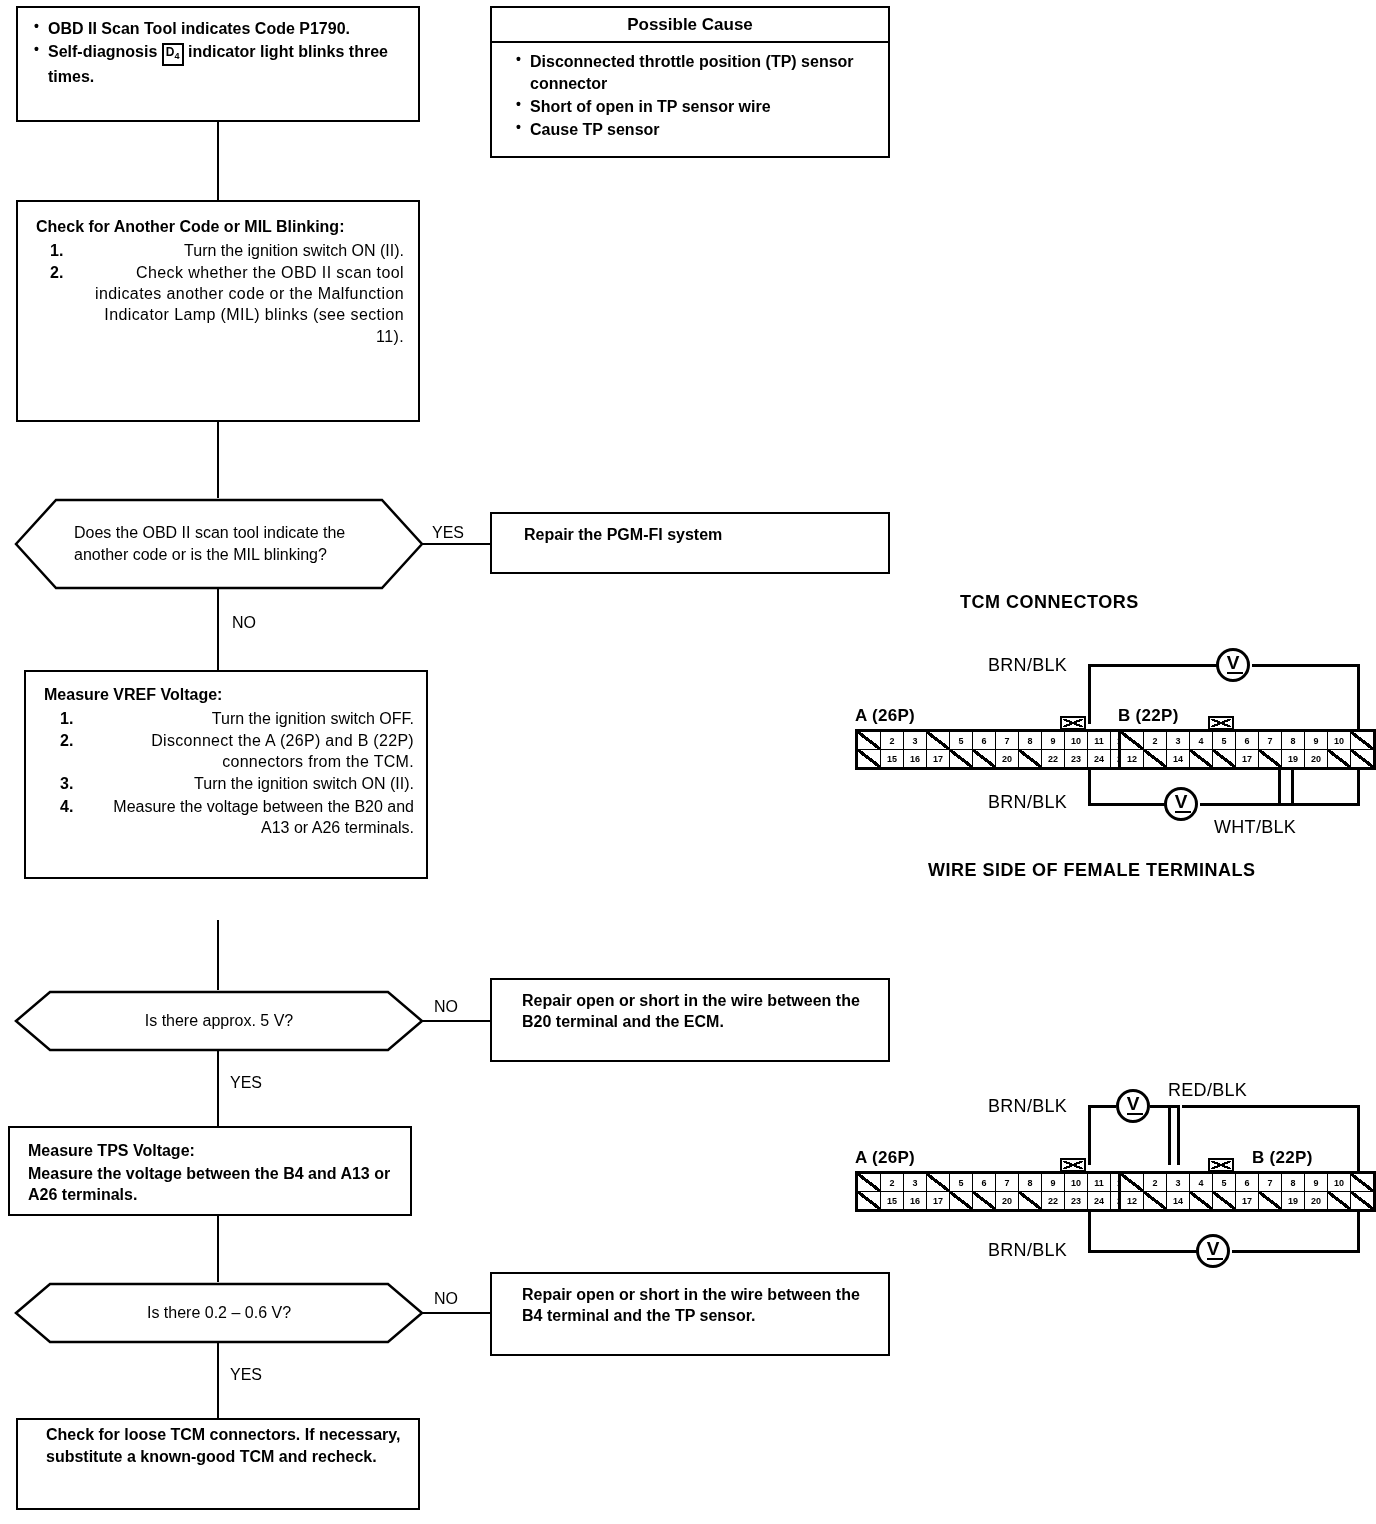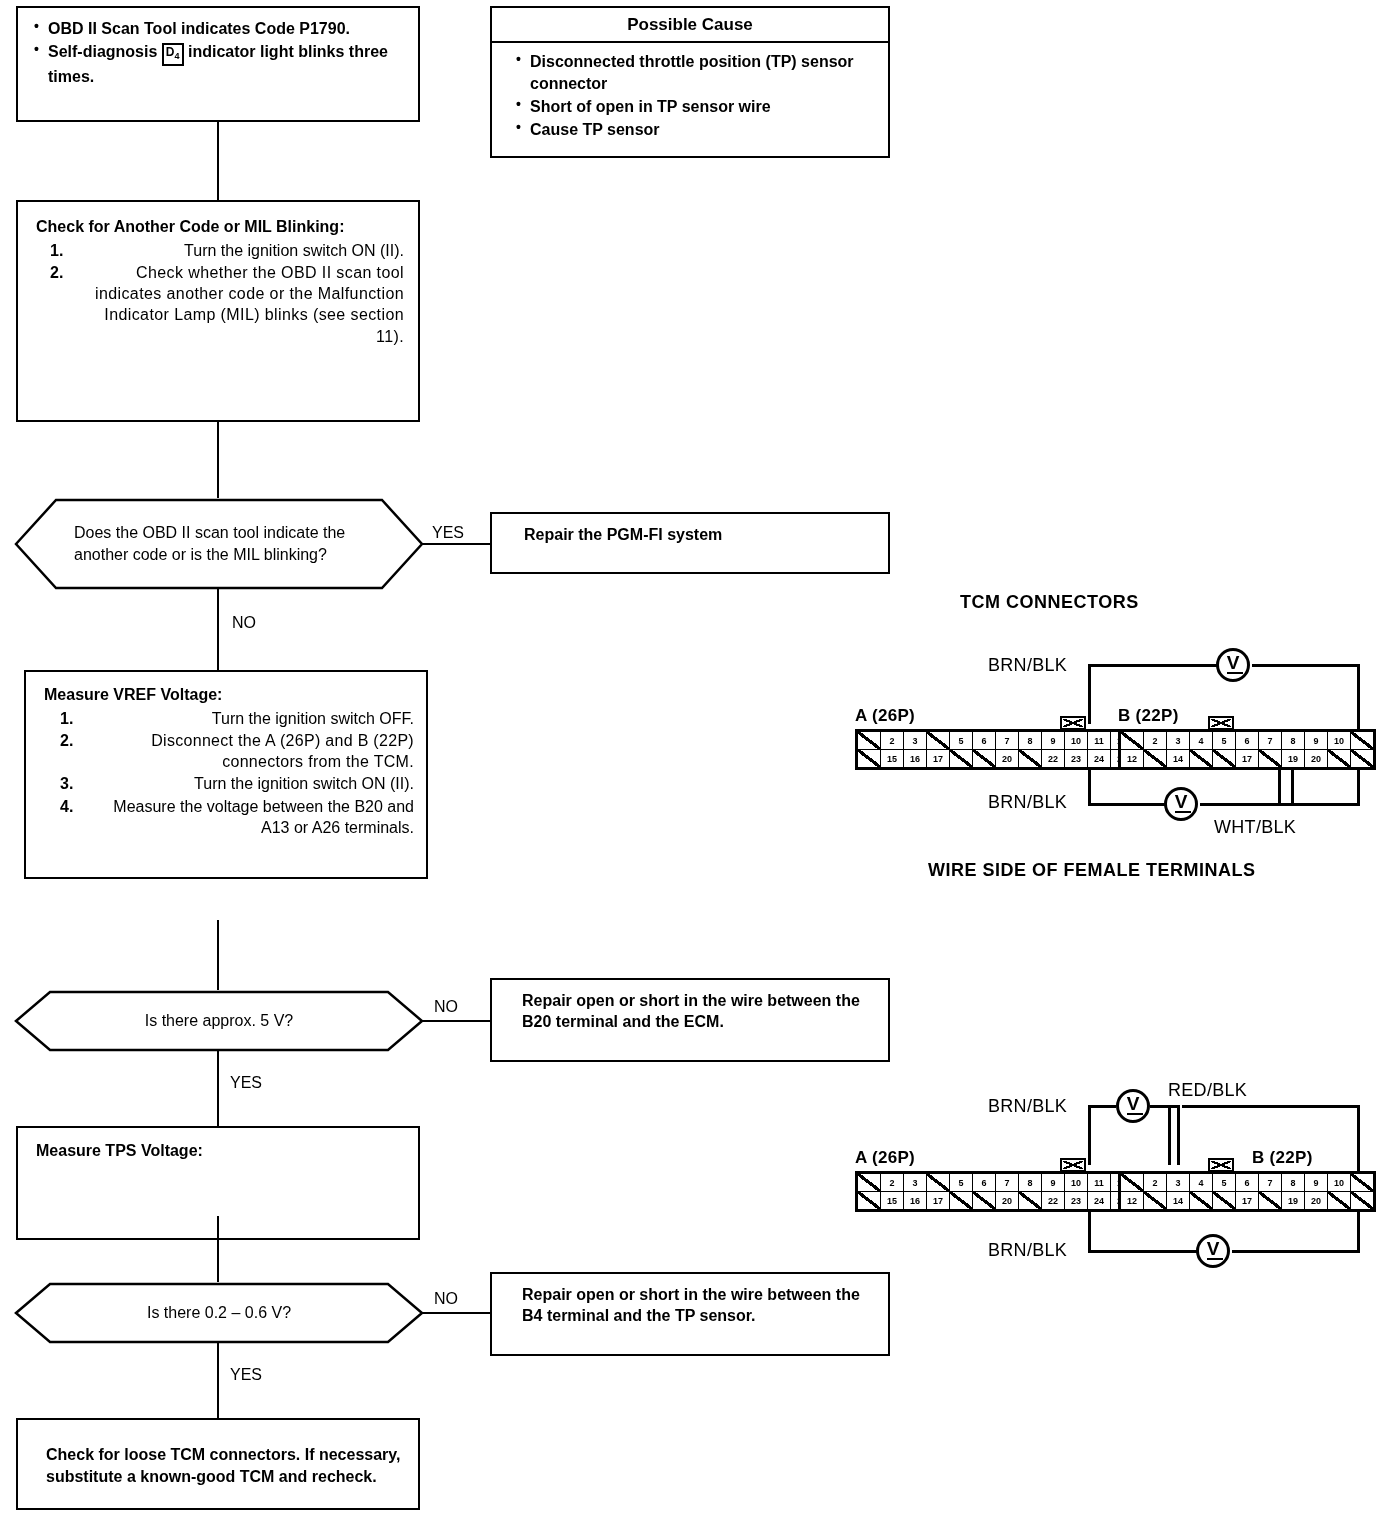--- a/index.html
+++ b/index.html
@@ -188,23 +188,24 @@
 
 <div class="hline" style="left:422px;top:1020px;width:68px;"></div>
 <div class="txt" style="position:absolute;left:434px;top:996px;font-size:16px;">NO</div>
 <div class="box" style="left:490px;top:978px;width:400px;height:84px;">
   <div class="txt-b" style="padding:10px 16px 0 30px;line-height:1.32;">Repair open or short in the wire between the B20 terminal and the ECM.</div>
 </div>
 
 <div class="vline" style="left:217px;top:1050px;height:76px;"></div>
 <div class="txt" style="position:absolute;left:230px;top:1072px;font-size:16px;">YES</div>
 
-<div class="box" style="left:16px;top:1126px;width:404px;height:114px;">
+<div class="box" style="left:8px;top:1126px;width:404px;height:90px;">
   <div style="padding:12px 14px 0 34px;">
     <div class="txt-b" style="margin-left:-16px;margin-bottom:2px;">Measure TPS Voltage:</div>
+    <div class="txt-b" style="margin-left:-16px;font-weight:bold;">Measure the voltage between the B4 and A13 or A26 terminals.</div>
   </div>
 </div>
 
 <div class="vline" style="left:217px;top:1216px;height:66px;"></div>
 
 <div class="hex" style="left:14px;top:1282px;width:410px;height:62px;">
   <svg width="410" height="62" viewBox="0 0 410 62">
     <polygon points="2,31 36,2 374,2 408,31 374,60 36,60" fill="#fff" stroke="#000" stroke-width="2.5"></polygon>
   </svg>
   <div class="hextext" style="left:0;right:0;justify-content:center;">Is there 0.2 – 0.6 V?</div>
@@ -213,21 +214,21 @@
 <div class="hline" style="left:422px;top:1312px;width:68px;"></div>
 <div class="txt" style="position:absolute;left:434px;top:1288px;font-size:16px;">NO</div>
 <div class="box" style="left:490px;top:1272px;width:400px;height:84px;">
   <div class="txt-b" style="padding:10px 16px 0 30px;line-height:1.32;">Repair open or short in the wire between the B4 terminal and the TP sensor.</div>
 </div>
 
 <div class="vline" style="left:217px;top:1342px;height:76px;"></div>
 <div class="txt" style="position:absolute;left:230px;top:1364px;font-size:16px;">YES</div>
 
 <div class="box" style="left:16px;top:1418px;width:404px;height:92px;">
-  <div class="txt-b" style="padding:24px 14px 0 28px;line-height:1.38;">Check for loose TCM connectors. If necessary, substitute a known-good TCM and recheck.</div>
+  <div class="txt-b" style="padding:4px 14px 0 28px;line-height:1.38;">Check for loose TCM connectors. If necessary, substitute a known-good TCM and recheck.</div>
 </div>
 
 <div class="ttl" style="left:960px;top:592px;">TCM CONNECTORS</div>
 
 <div class="wire" style="left:1088px;top:664px;width:130px;height:3px;"></div>
 <div class="wire" style="left:1252px;top:664px;width:108px;height:3px;"></div>
 <div class="wire" style="left:1357px;top:664px;width:3px;height:142px;"></div>
 <div class="wire" style="left:1088px;top:664px;width:3px;height:60px;"></div>
 <div class="wire" style="left:1088px;top:770px;width:3px;height:36px;"></div>
 <div class="wire" style="left:1088px;top:803px;width:78px;height:3px;"></div>

